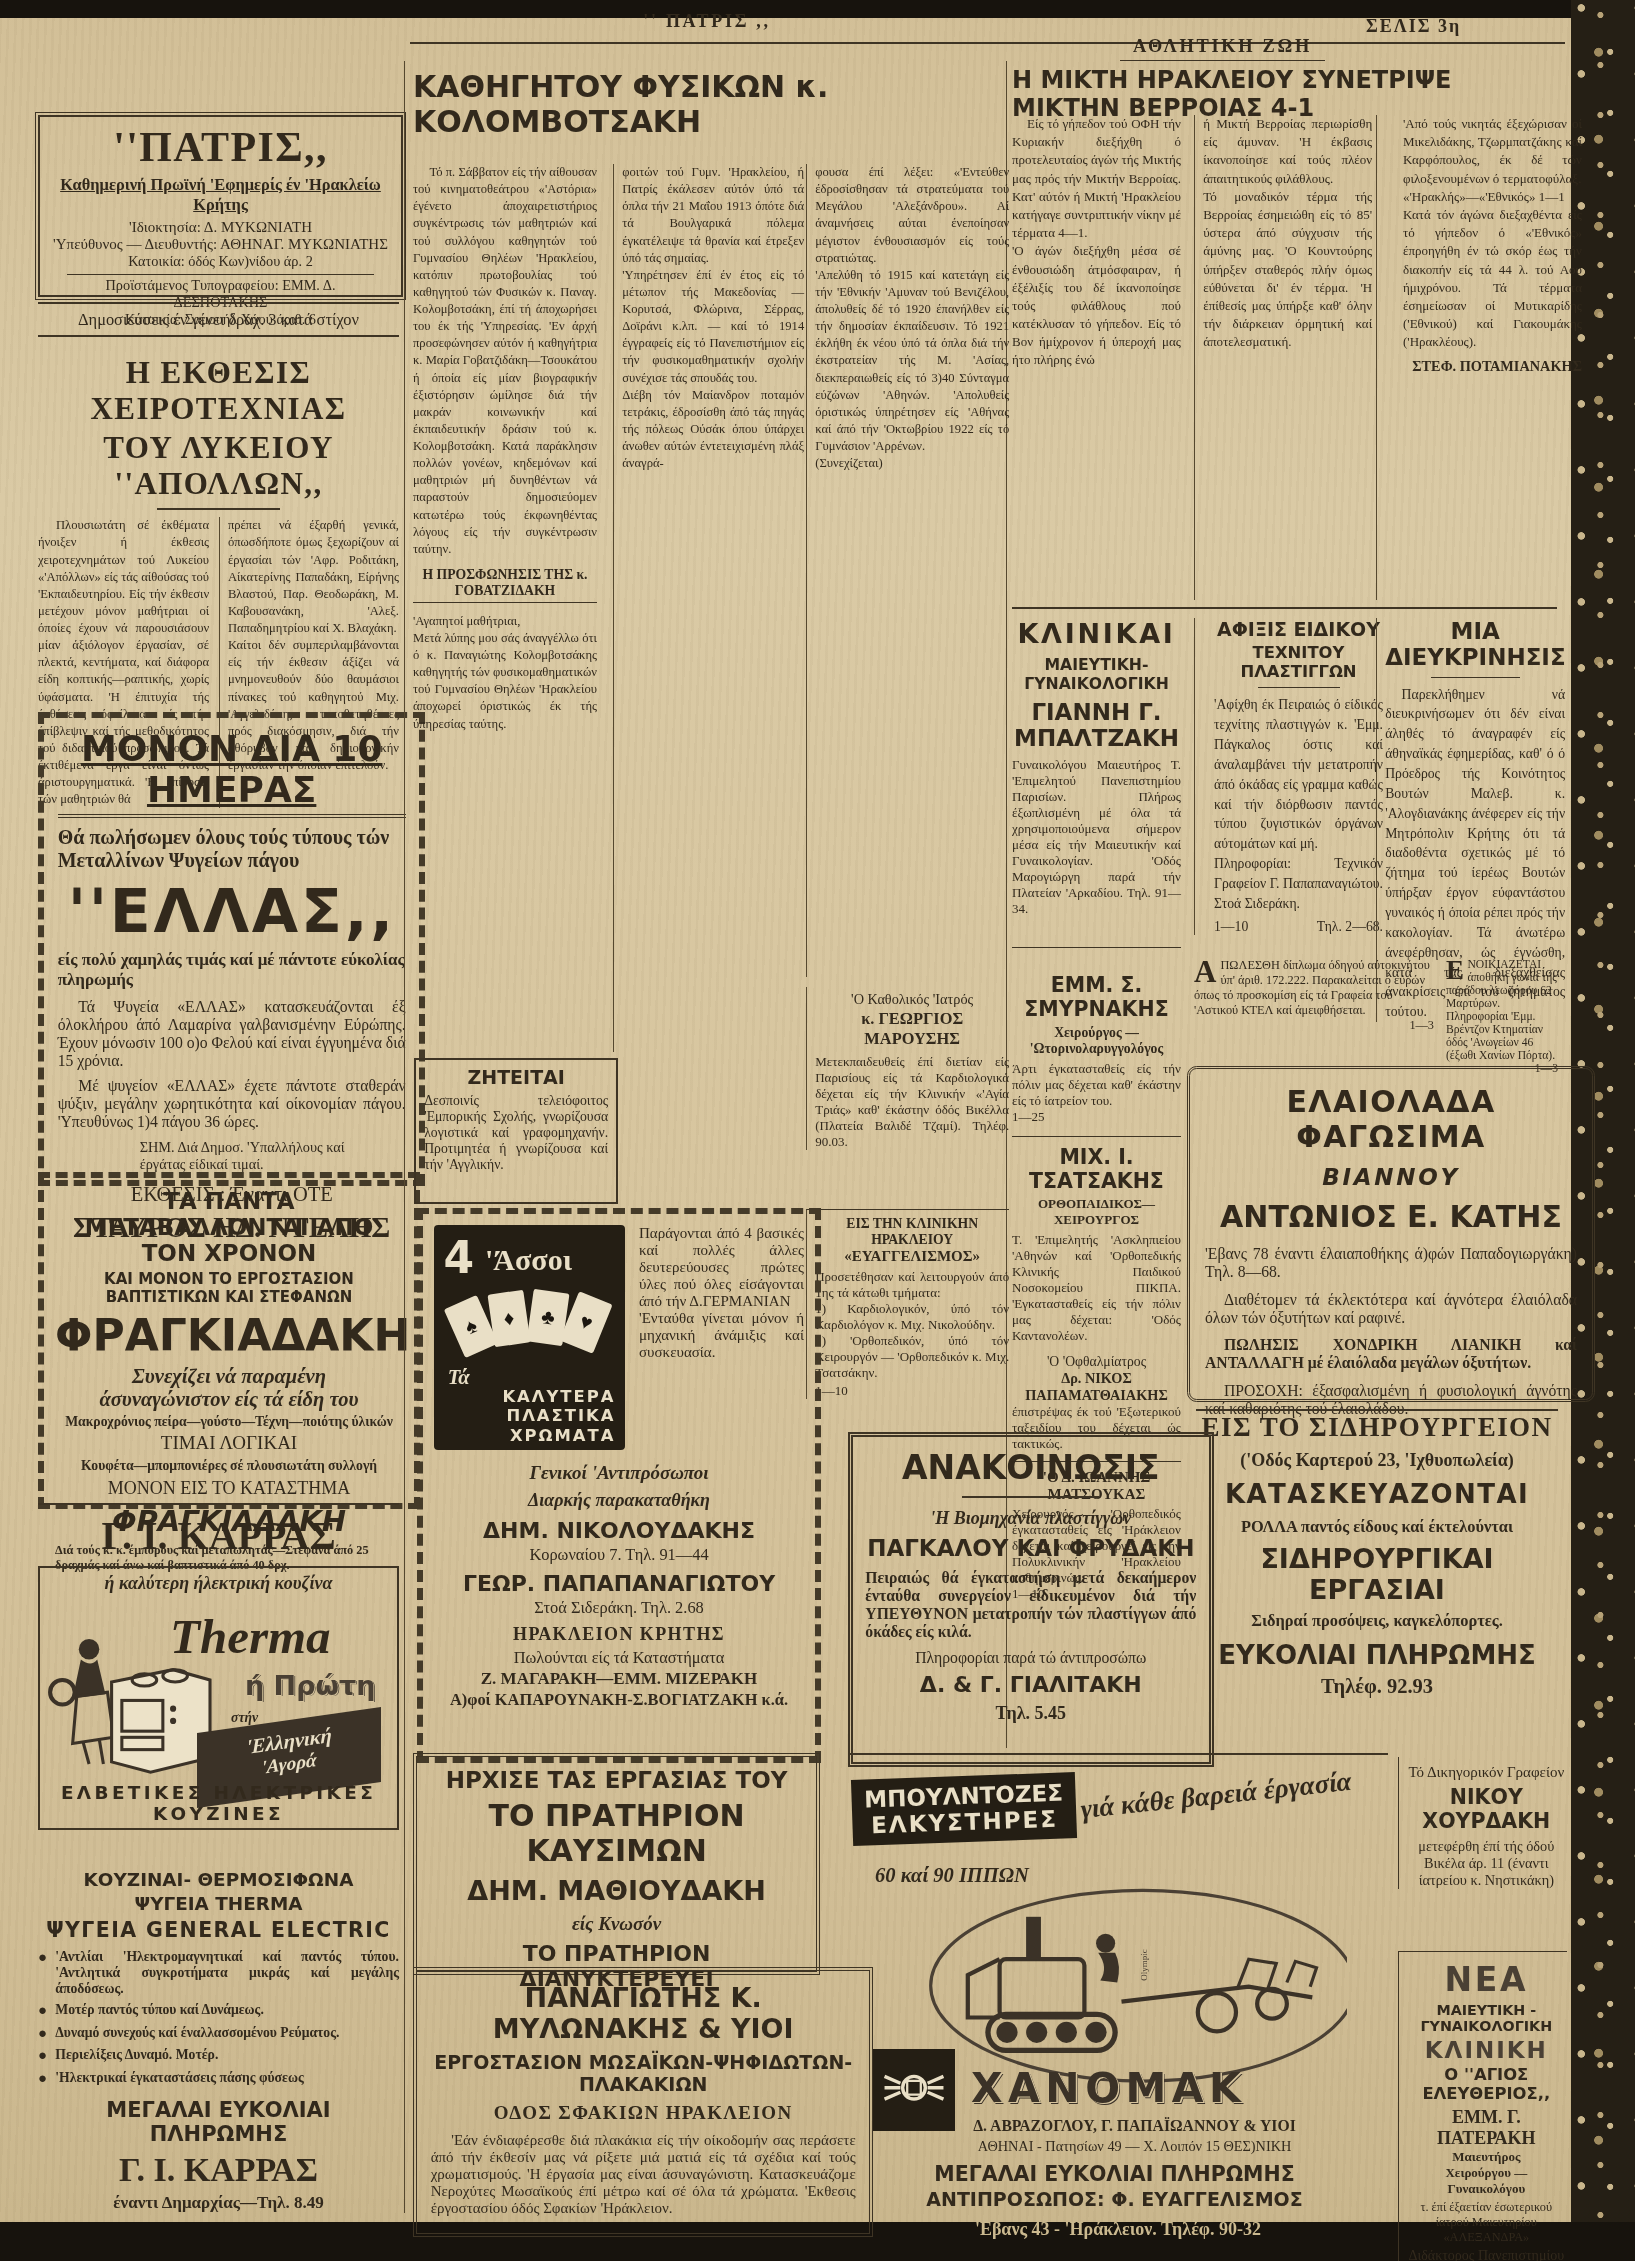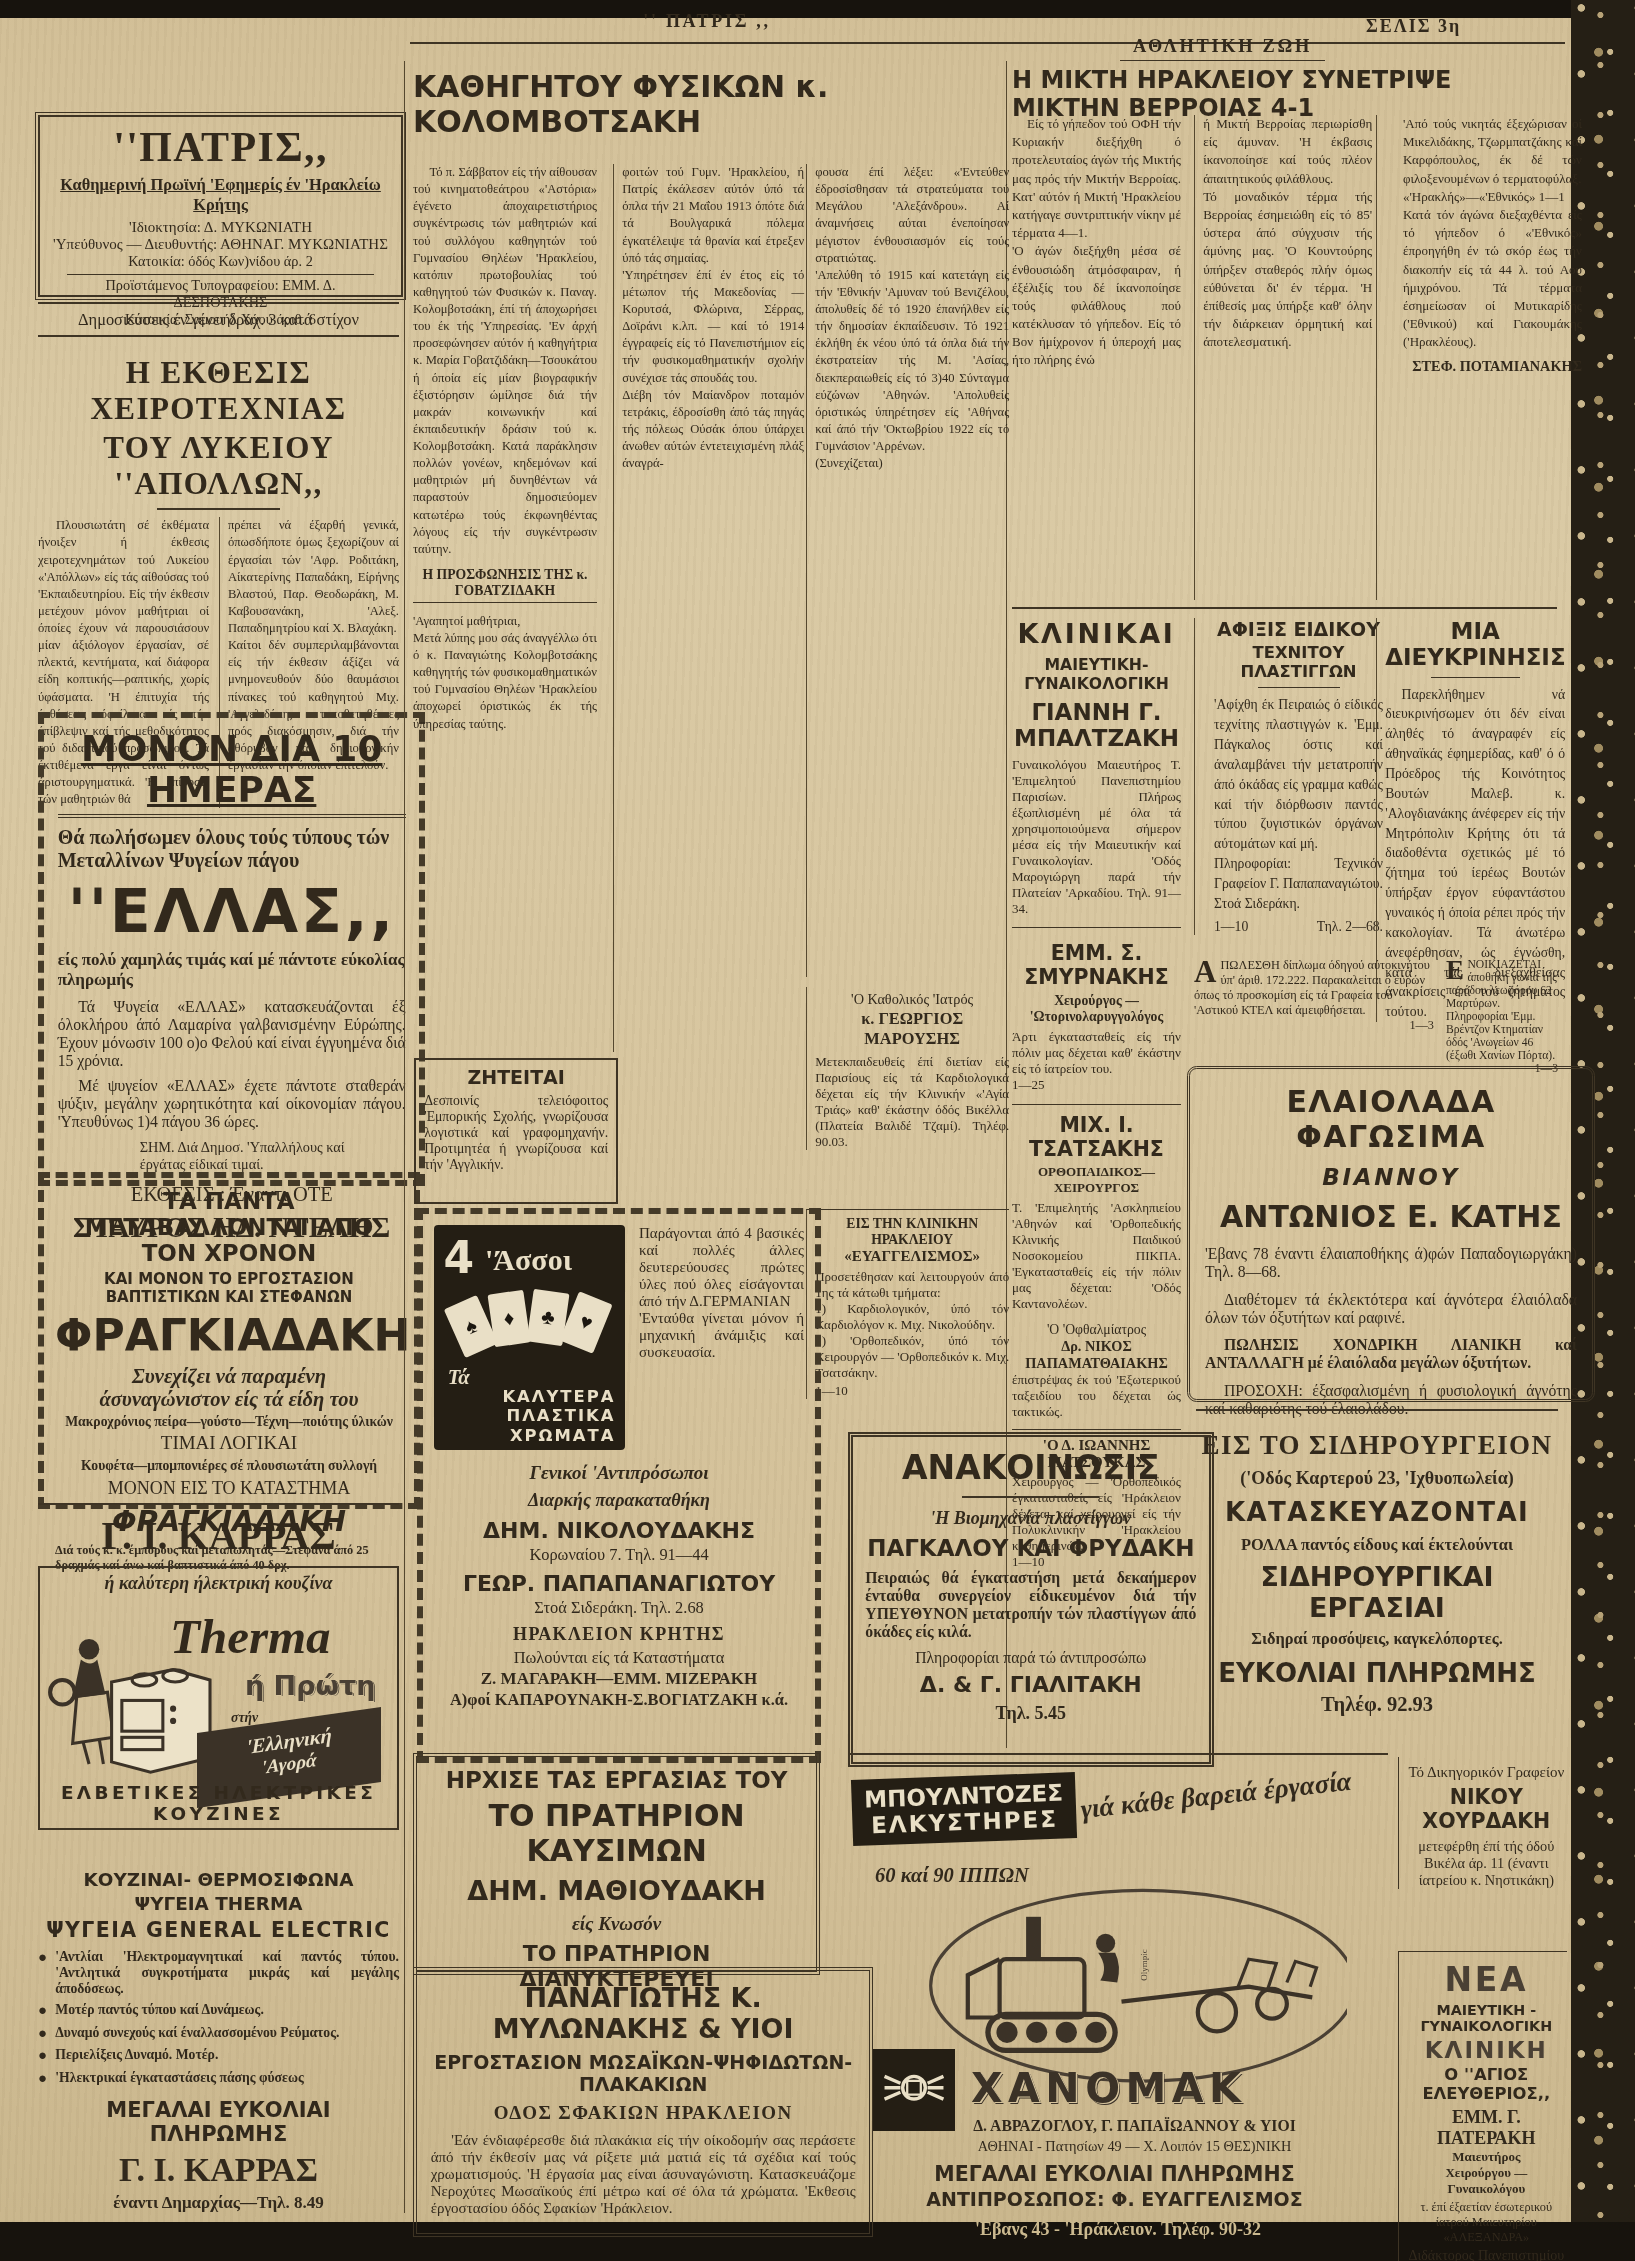--- a/index.html
+++ b/index.html
@@ -262,21 +262,21 @@
 Κατά τόν άγώνα διεξαχθέντα είς τό γήπεδον ό «'Εθνικός» έπροηγήθη έν τώ σκόρ έως τήν διακοπήν είς τά 44 λ. τού Αου ήμιχρόνου. Τά τέρματα έσημείωσαν οί Μυτικαρίδης ('Εθνικού) καί Γιακουμάκης ('Ηρακλέους).</div>
     <div class="b" style="font-size:14.3px;margin-top:6.8px;text-align:right">ΣΤΕΦ. ΠΟΤΑΜΙΑΝΑΚΗΣ</div>
   </div>
   <div class="abs hrule" style="left:1012px;top:607px;width:545px"></div>
 
   <div class="abs center" style="left:1012px;top:618px;width:169px">
     <div class="b adname" style="font-size:27px;letter-spacing:2.7px">ΚΛΙΝΙΚΑΙ</div>
     <div class="b adname" style="font-size:15.7px;margin-top:5.5px">ΜΑΙΕΥΤΙΚΗ-ΓΥΝΑΙΚΟΛΟΓΙΚΗ</div>
     <div class="b adname" style="font-size:23px;margin-top:6.8px">ΓΙΑΝΝΗ Γ. ΜΠΑΛΤΖΑΚΗ</div>
     <div class="just" style="font-size:13px;margin-top:5.5px">Γυναικολόγου Μαιευτήρος Τ. 'Επιμελητού Πανεπιστημίου Παρισίων. Πλήρως έξωπλισμένη μέ όλα τά χρησιμοποιούμενα σήμερον μέσα είς τήν Μαιευτικήν καί Γυναικολογίαν. 'Οδός Μαρογιώργη παρά τήν Πλατείαν 'Αρκαδίου. Τηλ. 91—34.</div>
-    <div class="b adname" style="font-size:20.5px;margin-top:10px;border-top:1.4px solid #3e3424;padding-top:13px">ΕΜΜ. Σ. ΣΜΥΡΝΑΚΗΣ</div>
+    <div class="b adname" style="font-size:20.5px;margin-top:30px;border-top:1.4px solid #3e3424;padding-top:25px">ΕΜΜ. Σ. ΣΜΥΡΝΑΚΗΣ</div>
     <div class="b" style="font-size:13.7px;margin-top:4.1px">Χειρούργος — 'Ωτορινολαρυγγολόγος</div>
     <div class="just" style="font-size:13px;margin-top:4.1px">Άρτι έγκατασταθείς είς τήν πόλιν μας δέχεται καθ' έκάστην είς τό ίατρείον του.</div>
     <div style="font-size:13px;text-align:left">1—25</div>
     <div class="b adname" style="font-size:20.5px;margin-top:11px;border-top:1.4px solid #3e3424;padding-top:8.2px">ΜΙΧ. Ι. ΤΣΑΤΣΑΚΗΣ</div>
     <div class="b" style="font-size:13px;margin-top:2.7px">ΟΡΘΟΠΑΙΔΙΚΟΣ—ΧΕΙΡΟΥΡΓΟΣ</div>
     <div class="just" style="font-size:13px;margin-top:4.1px">Τ. 'Επιμελητής 'Ασκληπιείου 'Αθηνών καί 'Ορθοπεδικής Κλινικής Παιδικού Νοσοκομείου ΠΙΚΠΑ. 'Εγκατασταθείς είς τήν πόλιν μας δέχεται: 'Οδός Καντανολέων.</div>
     <div style="font-size:13.7px;margin-top:9.6px">'Ο 'Οφθαλμίατρος</div>
     <div class="b" style="font-size:14.3px">Δρ. ΝΙΚΟΣ ΠΑΠΑΜΑΤΘΑΙΑΚΗΣ</div>
     <div class="just" style="font-size:13px">έπιστρέψας έκ τού 'Εξωτερικού ταξειδίου του δέχεται ώς τακτικώς.</div>
     <div class="b" style="font-size:15px;margin-top:9.6px;border-top:1.4px solid #3e3424;padding-top:6.8px">'Ο Δ. ΙΩΑΝΝΗΣ ΜΑΤΣΟΥΚΑΣ</div>
@@ -316,21 +316,21 @@
   <div class="abs" style="left:1187px;top:1066px;width:372px;height:314px;border:3.4px double #3e3424;border-radius:9.6px;padding:8.2px 15px">
     <div class="center b adname" style="font-size:30px;margin-top:6.8px;letter-spacing:1.4px">ΕΛΑΙΟΛΑΔΑ  ΦΑΓΩΣΙΜΑ</div>
     <div class="center b script adname" style="font-size:23px;margin-top:9.6px;letter-spacing:2.7px">ΒΙΑΝΝΟΥ</div>
     <div class="center b adname" style="font-size:30px;margin-top:9.6px">ΑΝΤΩΝΙΟΣ  Ε.  ΚΑΤΗΣ</div>
     <div class="just" style="font-size:15.7px;margin-top:11px">'Εβανς 78 έναντι έλαιαποθήκης ά)φών Παπαδογιωργάκη) Τηλ. 8—68.</div>
     <div class="just" style="font-size:15.7px;margin-top:9.6px;text-indent:19px">Διαθέτομεν τά έκλεκτότερα καί άγνότερα έλαιόλαδα όλων τών όξυτήτων καί ραφινέ.</div>
     <div class="just b" style="font-size:15.7px;margin-top:9.6px;text-indent:19px">ΠΩΛΗΣΙΣ ΧΟΝΔΡΙΚΗ ΛΙΑΝΙΚΗ καί ΑΝΤΑΛΛΑΓΗ μέ έλαιόλαδα μεγάλων όξυτήτων.</div>
     <div class="just" style="font-size:15.7px;margin-top:9.6px;text-indent:19px">ΠΡΟΣΟΧΗ: έξασφαλισμένη ή φυσιολογική άγνότης καί καθαριότης τού έλαιολάδου.</div>
   </div>
 
-  <div class="abs center" style="left:1196px;top:1409px;width:362px;border-top:2px solid #3e3424;padding-top:19px">
+  <div class="abs center" style="left:1196px;top:1409px;width:362px;border-top:2px solid #3e3424;padding-top:1px">
     <div class="b serif" style="font-size:27px;letter-spacing:1.4px">ΕΙΣ ΤΟ ΣΙΔΗΡΟΥΡΓΕΙΟΝ</div>
     <div class="b" style="font-size:18px;margin-top:6.8px">('Οδός Καρτερού 23, 'Ιχθυοπωλεία)</div>
     <div class="b adname" style="font-size:26px;margin-top:8.2px;letter-spacing:1.4px">ΚΑΤΑΣΚΕΥΑΖΟΝΤΑΙ</div>
     <div class="b" style="font-size:16.4px;margin-top:8.2px">ΡΟΛΛΑ παντός είδους καί έκτελούνται</div>
     <div class="b adname" style="font-size:27px;margin-top:5.5px">ΣΙΔΗΡΟΥΡΓΙΚΑΙ  ΕΡΓΑΣΙΑΙ</div>
     <div class="b" style="font-size:16.4px;margin-top:6.8px">Σιδηραί προσόψεις, καγκελόπορτες.</div>
     <div class="b adname" style="font-size:26px;margin-top:8.2px">ΕΥΚΟΛΙΑΙ ΠΛΗΡΩΜΗΣ</div>
     <div class="b" style="font-size:20.5px;margin-top:5.5px">Τηλέφ. 92.93</div>
   </div>
 

